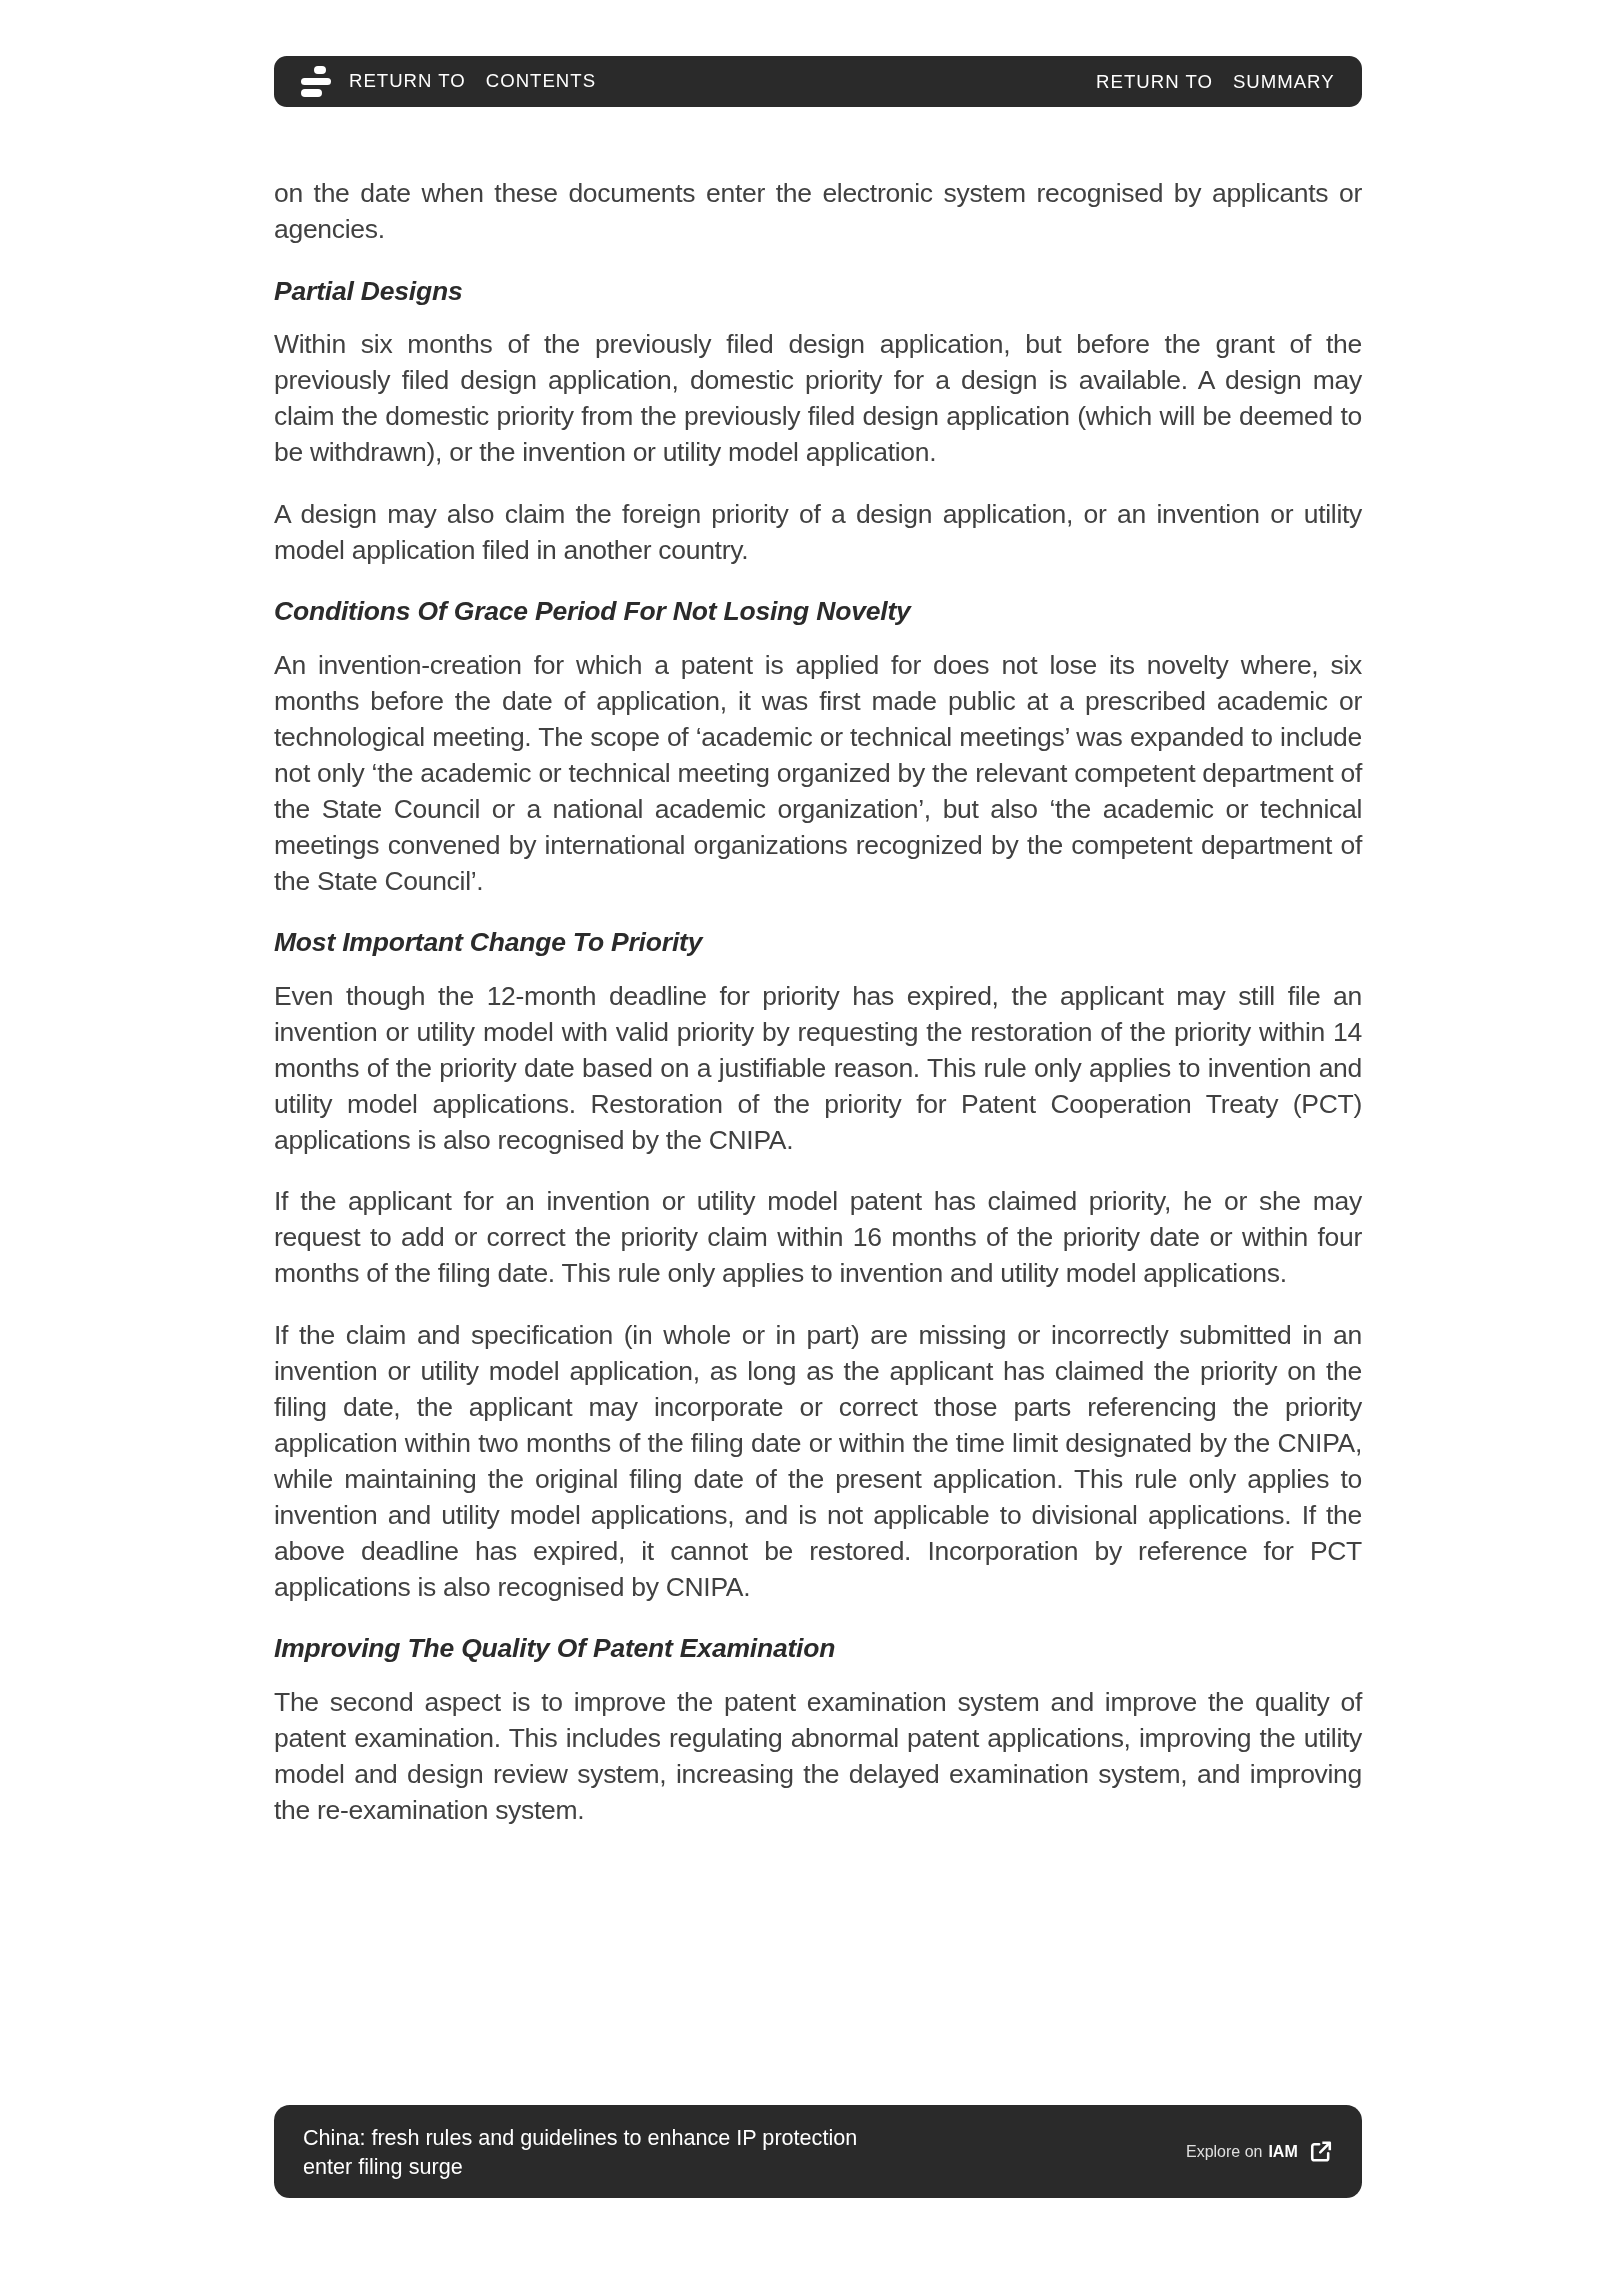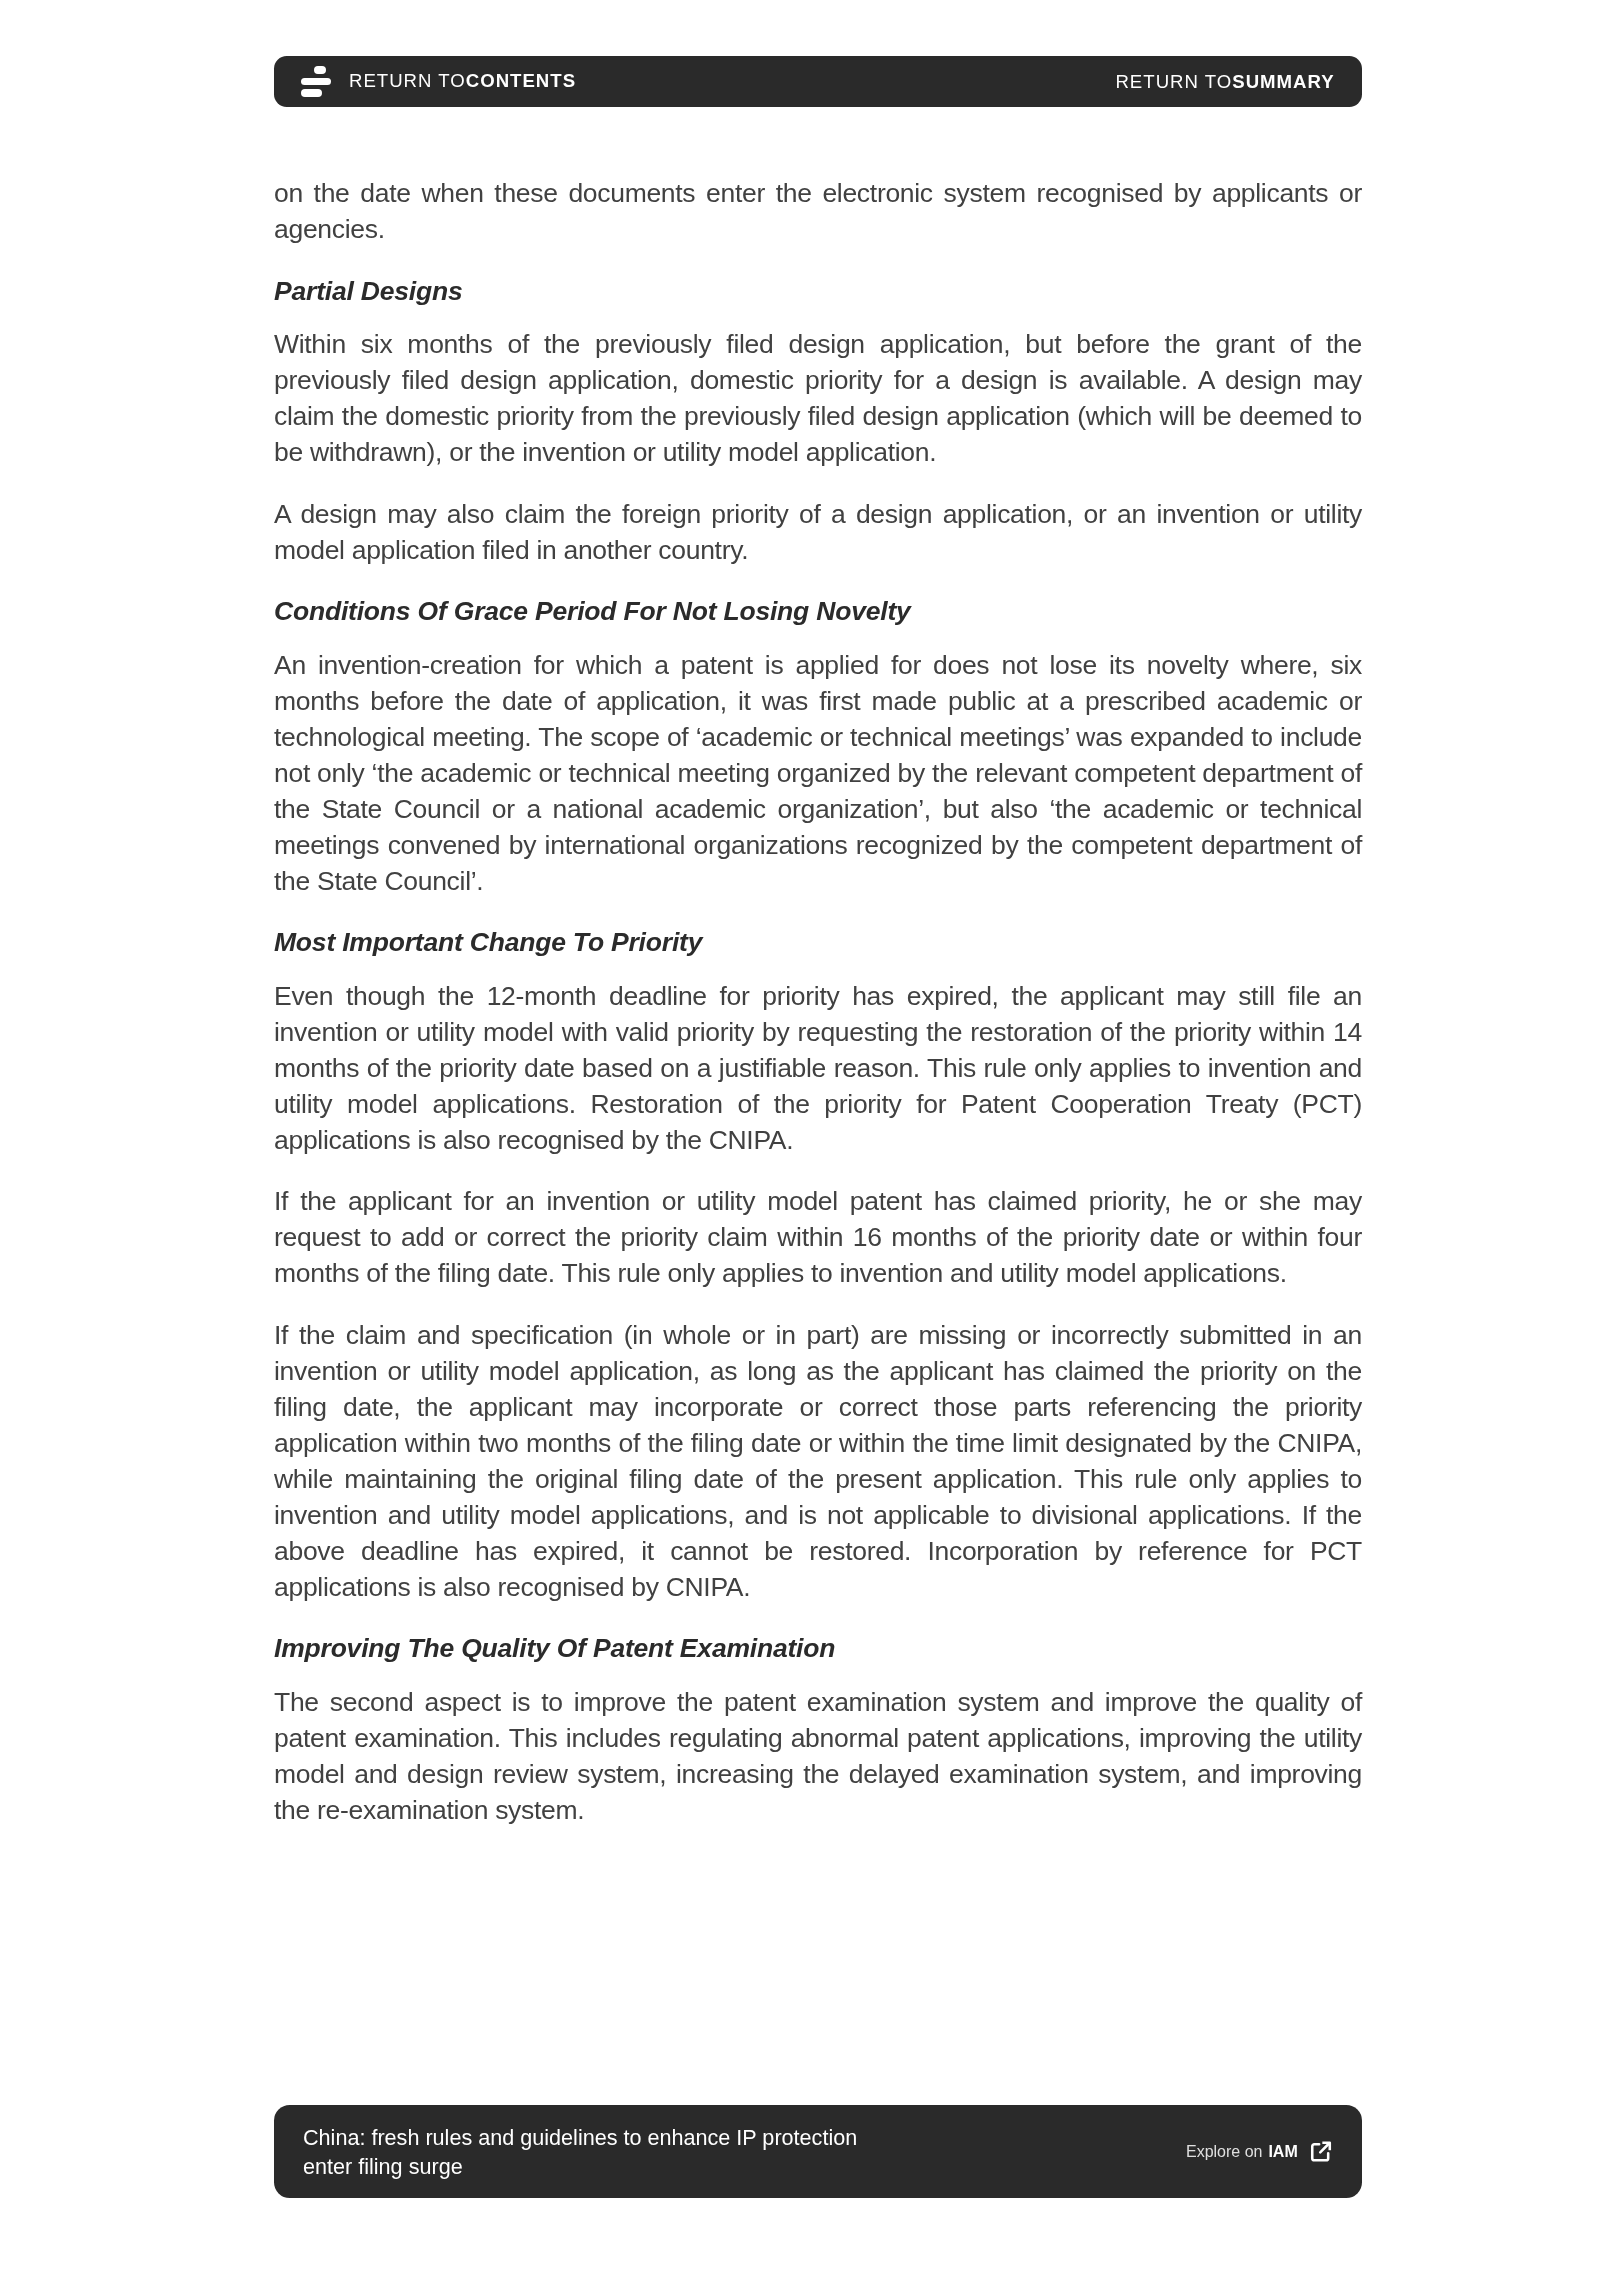--- a/index.html
+++ b/index.html
@@ -25,21 +25,21 @@
     box-sizing: border-box;
   }
   .nav-link {
     display: flex; align-items: center;
     color: #ffffff;
     font-size: 18.6px;
     letter-spacing: 1px;
     cursor: pointer;
     white-space: nowrap;
   }
-  .nav-link .bold { font-weight: 700; }
+  .nav-link .bold { font-weight: 400; margin-left: 20px; }
   .mark-icon {
     display: flex; flex-direction: column;
     gap: 3.9px;
     margin-right: 17.6px;
   }
   .mark-icon .m-dot  { width: 11.8px; height: 7.8px; border-radius: 3.9px; background: #fff; margin-left: 12.7px; }
   .mark-icon .m-long { width: 30px; height: 7.8px; border-radius: 3.9px; background: #fff; }
   .mark-icon .m-med  { width: 20.6px; height: 7.8px; border-radius: 3.9px; background: #fff; }
 
   

